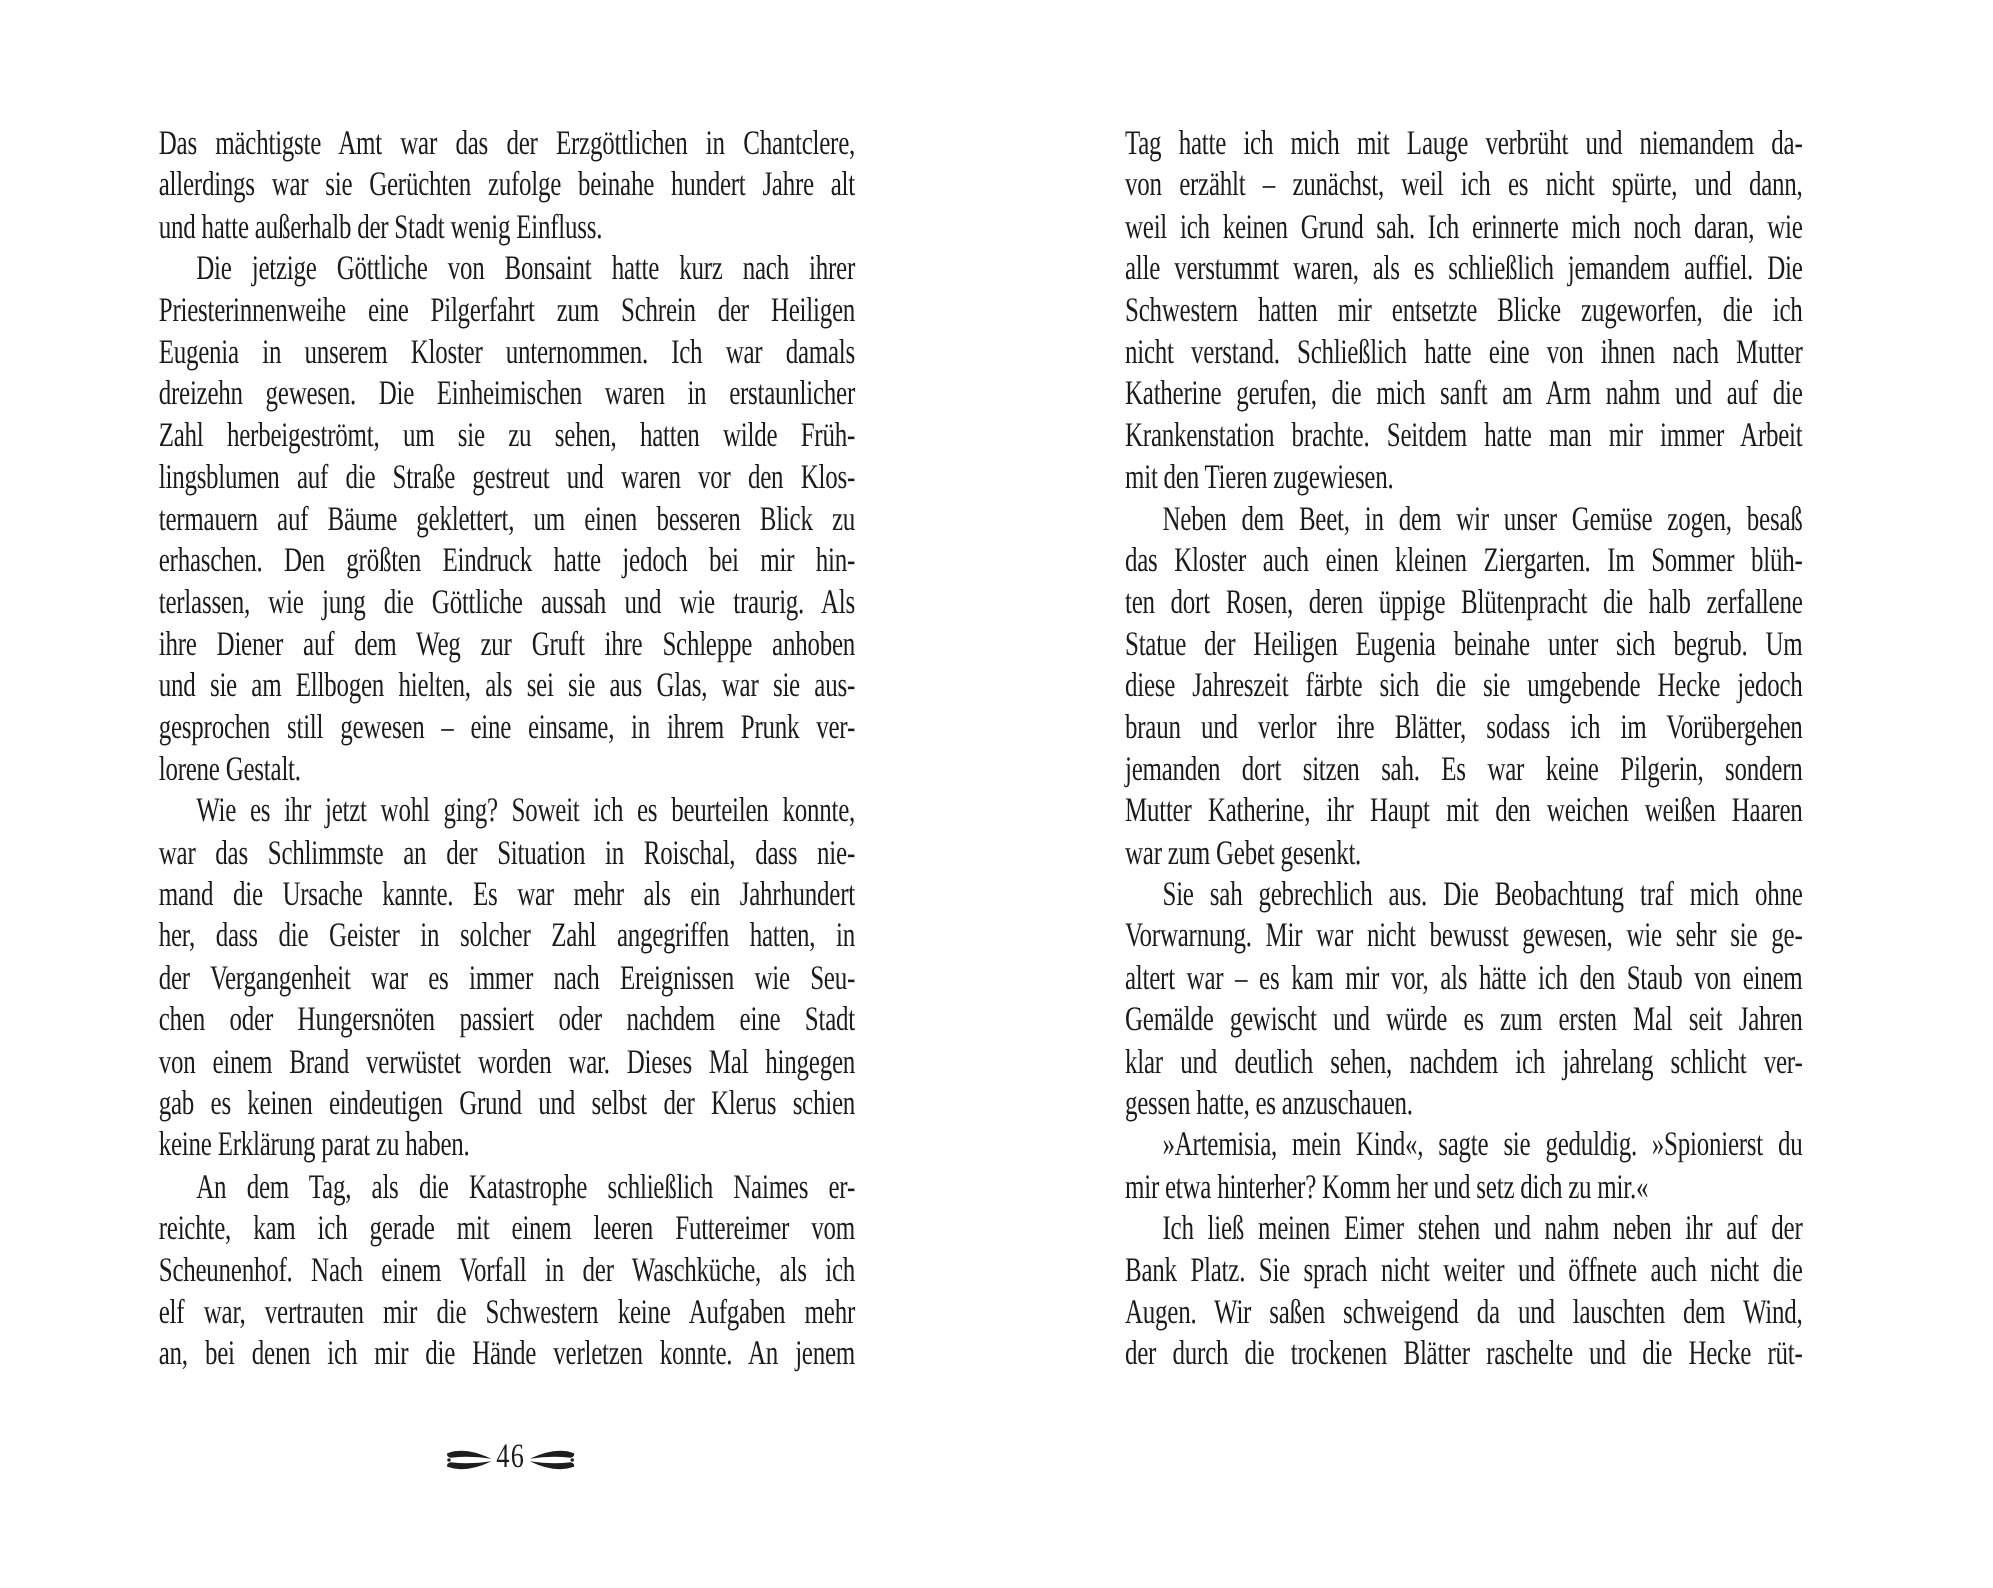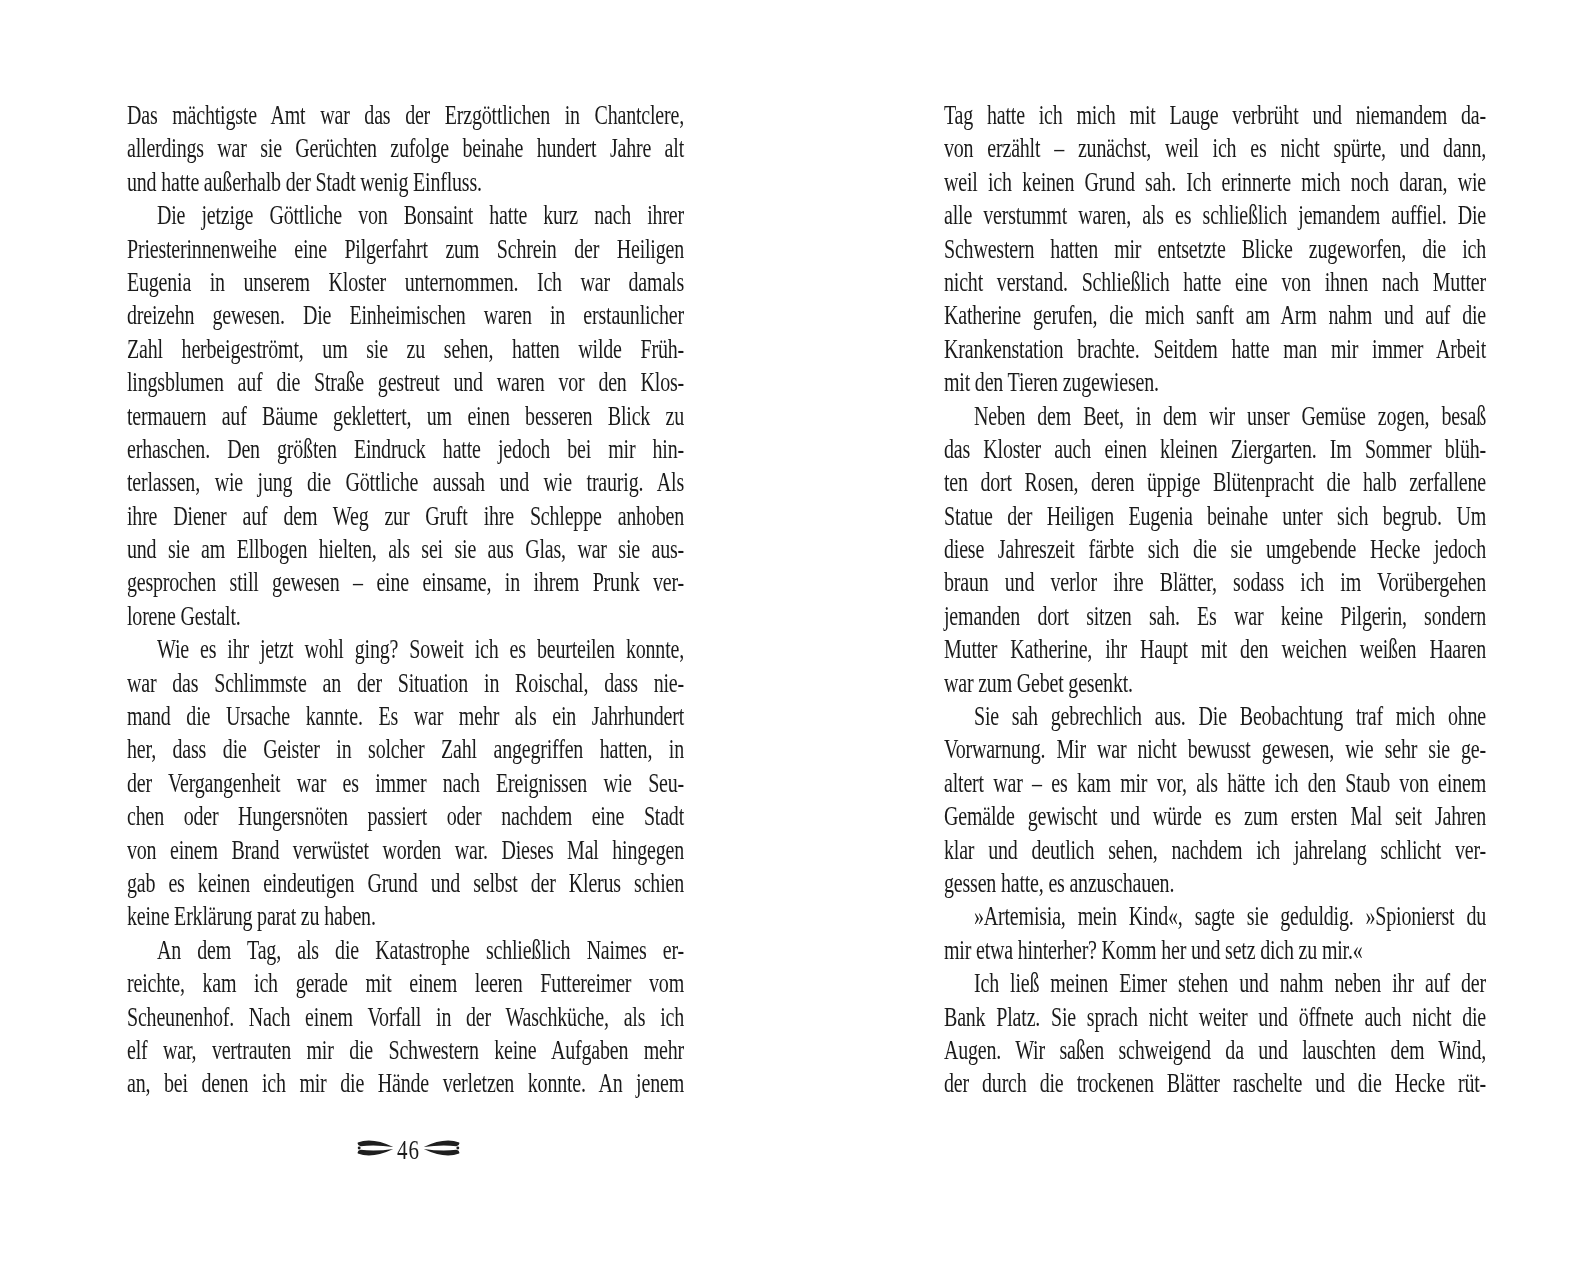--- a/index.html
+++ b/index.html
@@ -19,21 +19,21 @@
     position: relative;
     width: 100%;
     height: 100%;
   }
   .page {
     position: absolute;
     top: 0;
     height: 100%;
   }
   .page.left  { left: 127px; width: 563px; }
-  .page.right { left: 900px; width: 548px; margin-left: 44px; }
+  .page.right { left: 900px; width: 548px; }
   .text-block {
     position: absolute;
     top: 99px;
     left: 0;
     right: 6px;
   }
   .line {
     height: 33.4px;
     line-height: 33.4px;
     font-size: 20px;
@@ -46,21 +46,21 @@
   }
   .line.indent { text-indent: 30px; }
   .line.end    { text-align-last: left; }
   .folio {
     position: absolute;
     left: 0;
     right: 0;
     top: 1138px;
     height: 40px;
     display: flex;
-    align-items: flex-start;
+    align-items: flex-end;
     justify-content: center;
   }
   .page-number {
     font-size: 21px;
     letter-spacing: 1px;
     transform: scaleY(1.3);
     color: #1b1b1b;
   }
   .fleuron svg {
     display: block;

